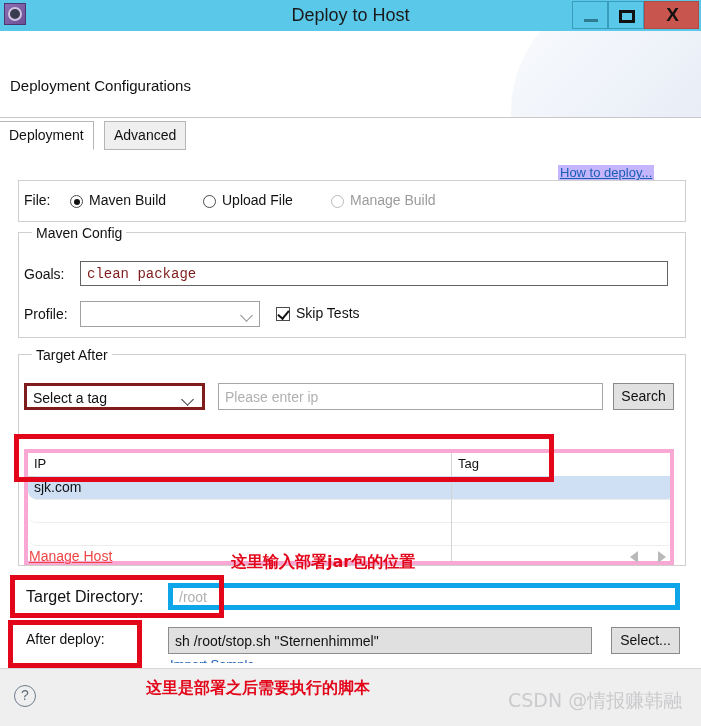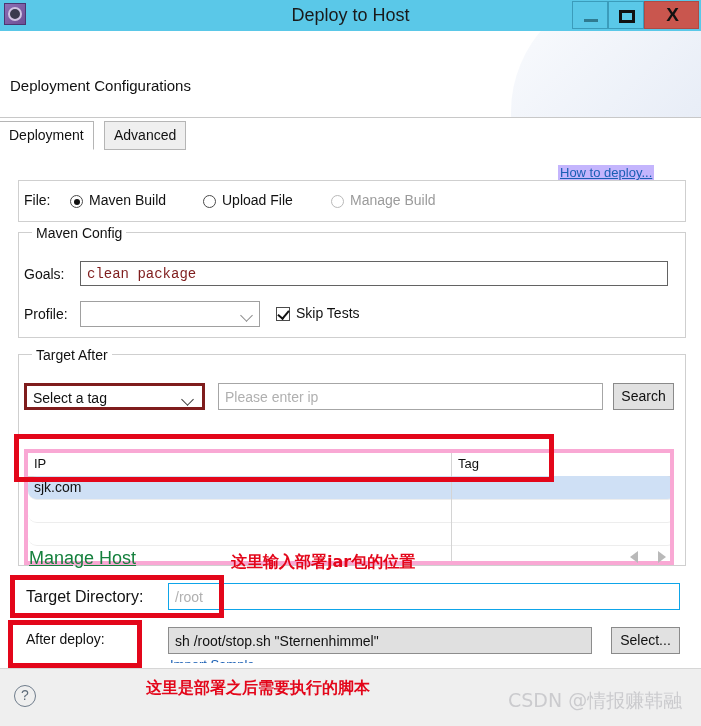--- a/index.html
+++ b/index.html
@@ -338,22 +338,22 @@
     font-size: 14px; color: #111;
     padding-left: 6px;
     box-sizing: border-box;
   }
   .td.c0 { left: 0; width: 424px; border-right: 1px solid #d4d4d4; }
   .td.c1 { left: 424px; width: 224px; }
 
   #manage-host {
     position: absolute;
     left: 29px; top: 548px;
-    font-size: 18px;
-    color: #15803d;
+    font-size: 14px;
+    color: #ef4444;
     text-decoration: underline;
     cursor: pointer;
   }
   #page-arrows { position: absolute; left: 630px; top: 549px; width: 46px; height: 16px;}
   .arrow { position: absolute; top: 2px; width: 0; height: 0; cursor: default;}
   .arrow.left {
     left: 0;
     border-top: 6px solid transparent;
     border-bottom: 6px solid transparent;
     border-right: 8px solid #b9b9b9;
@@ -364,21 +364,21 @@
     border-bottom: 6px solid transparent;
     border-left: 8px solid #b9b9b9;
   }
 
   #lbl-targetdir { position: absolute; left: 26px; top: 588px; font-size: 16px; color: #111;}
   #inp-targetdir {
     position: absolute;
     left: 168px; top: 583px;
     width: 512px; height: 27px;
     box-sizing: border-box;
-    border: 1px solid #0ea5e9;
+    border: 5px solid #0ea5e9;
     background: #fff;
     font-family: "Liberation Sans", sans-serif;
     font-size: 14px;
     color: #111;
     padding: 0 6px;
   }
   #inp-targetdir::placeholder { color: #b0b0b0; }
 
   #lbl-afterdeploy { position: absolute; left: 26px; top: 631px; font-size: 14px; color: #111;}
   #inp-afterdeploy {

